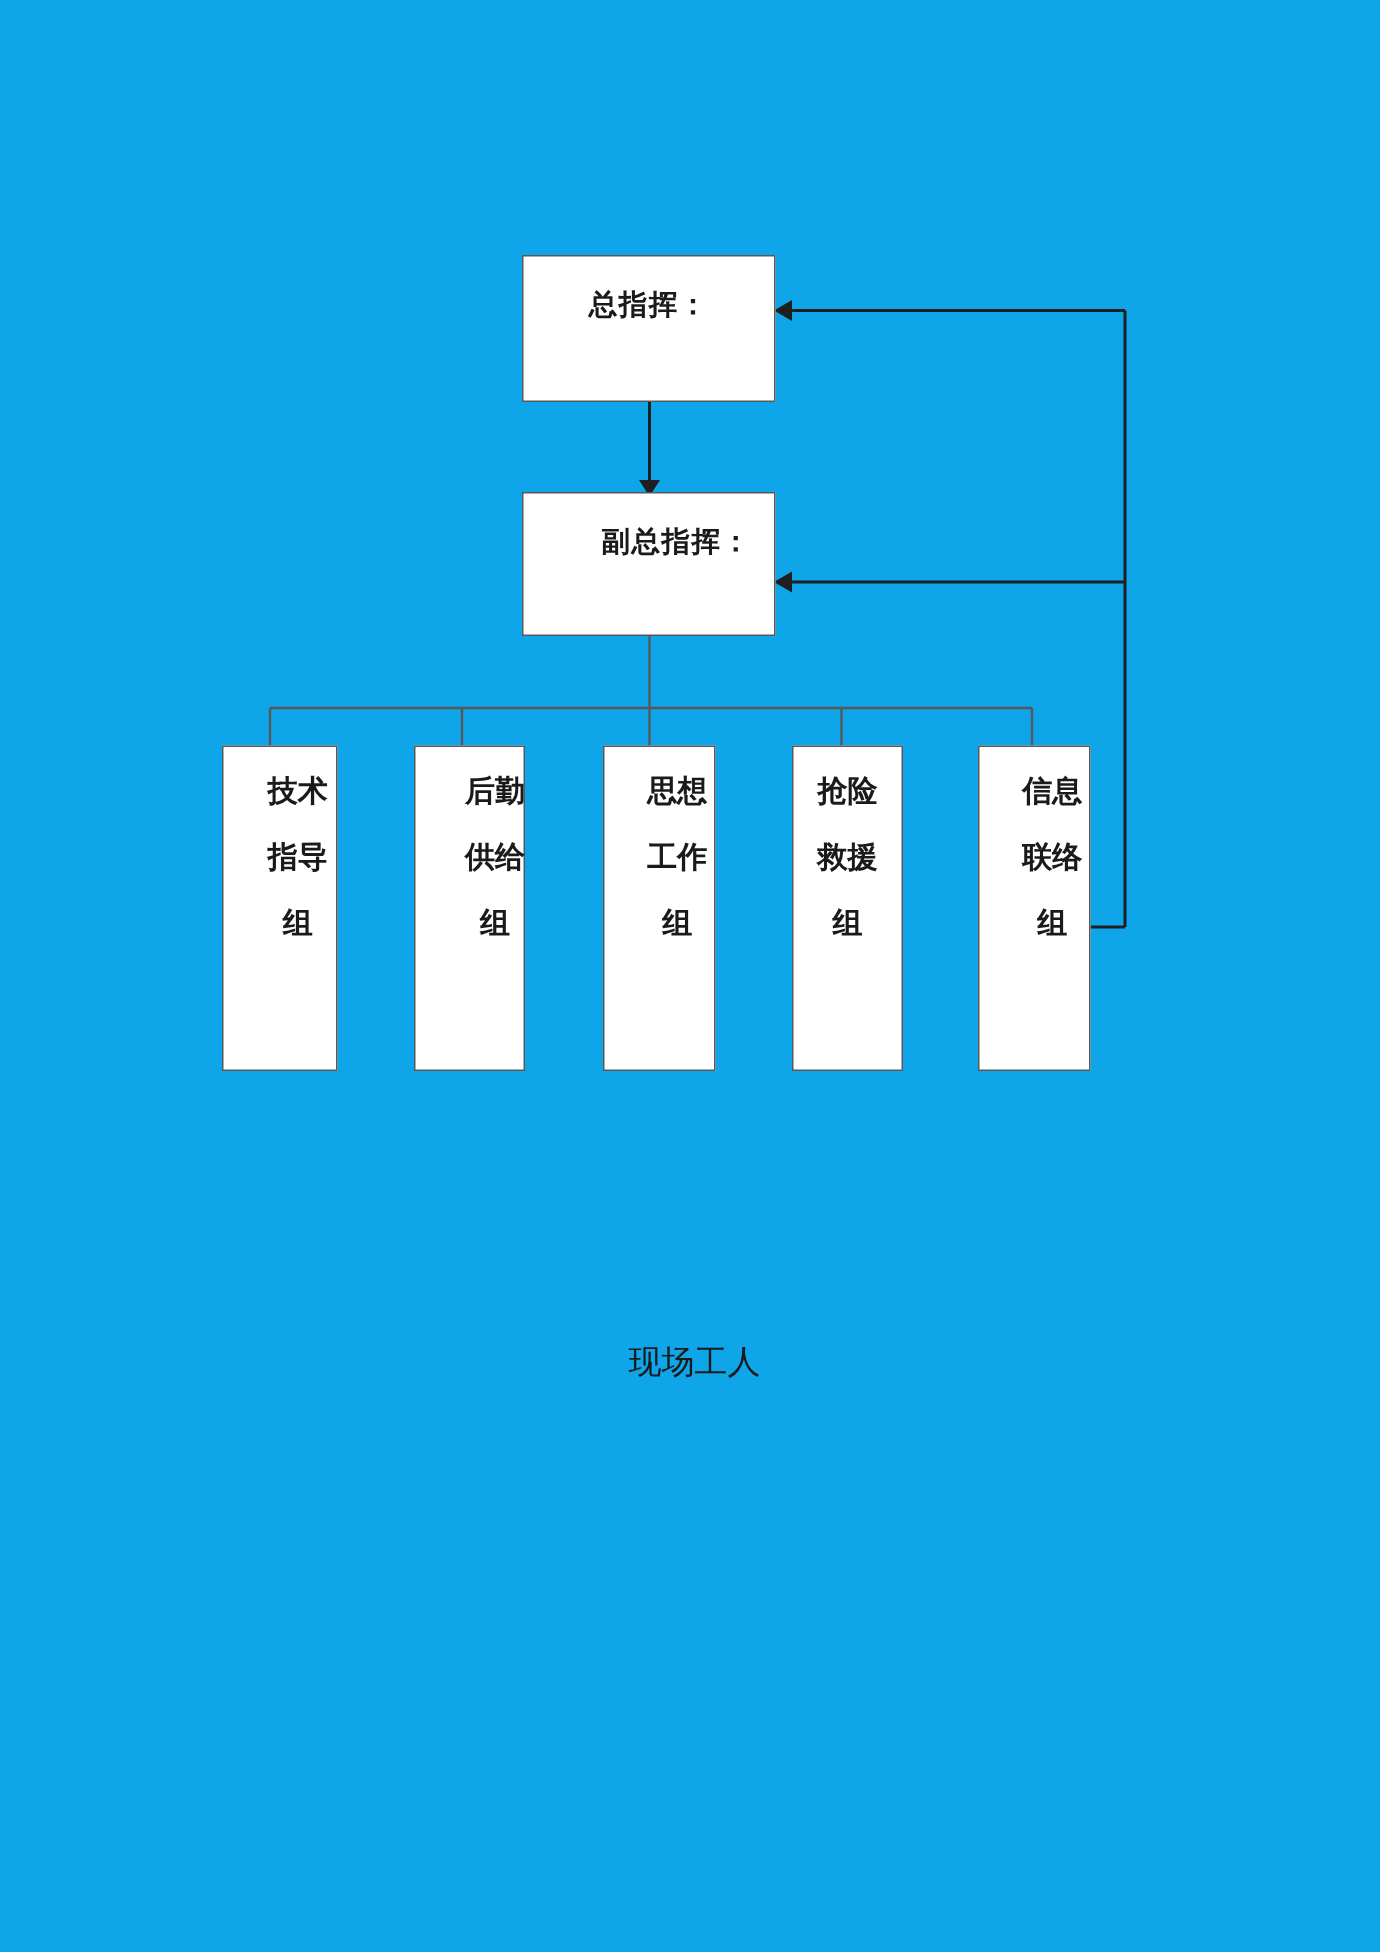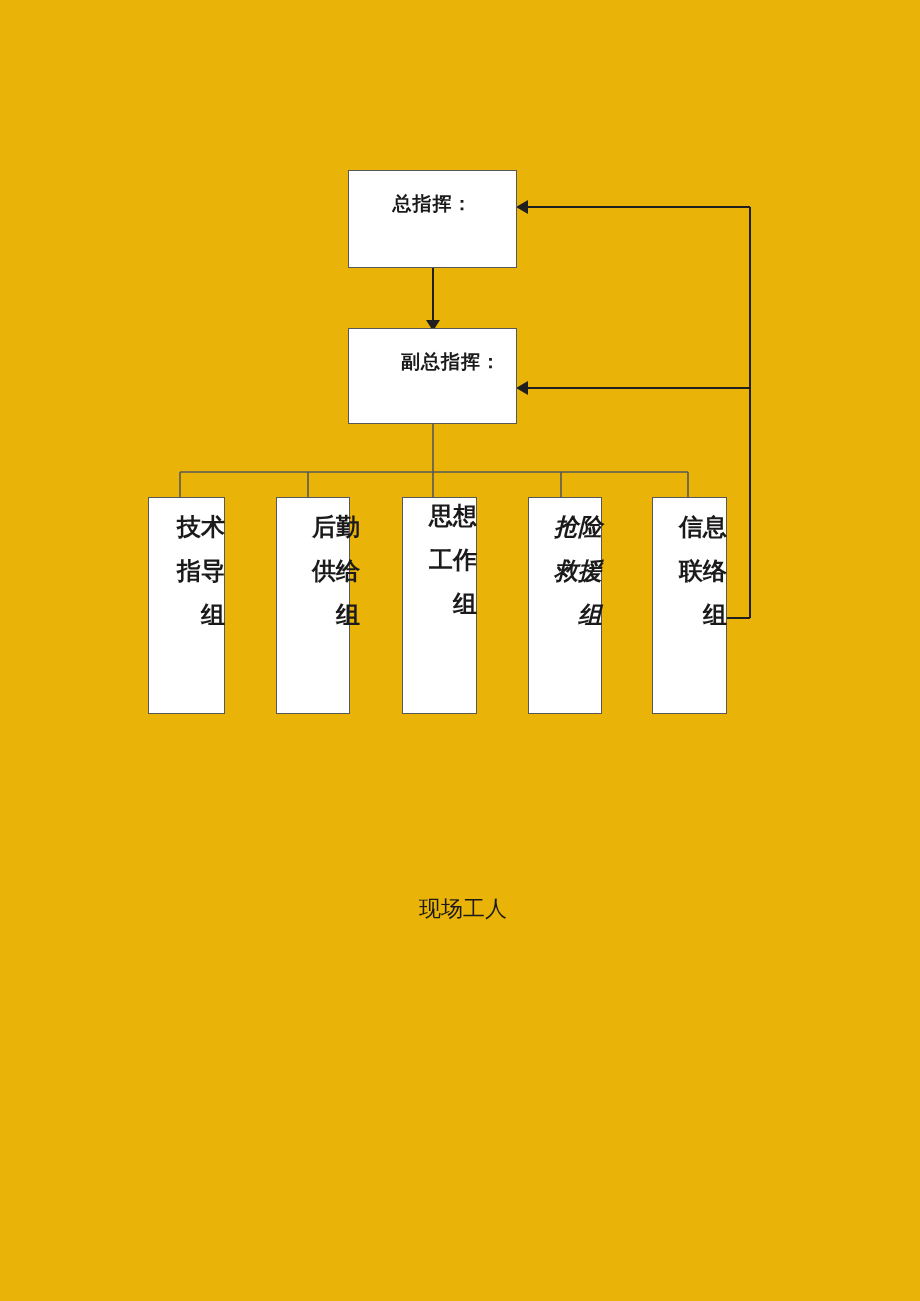--- a/index.html
+++ b/index.html
@@ -8,21 +8,21 @@
     background: #ffffff;
   }
   body {
     font-family: "DejaVu Sans", "Liberation Sans", sans-serif;
     color: #1a1a1a;
   }
   #page {
     position: relative;
     width: 920px;
     height: 1301px;
-    background: #eab308;
+    background: #0ea5e9;
     overflow: hidden;
   }
   #chart-svg {
     position: absolute;
     left: 0;
     top: 0;
     width: 920px;
     height: 1301px;
   }
   .node-box {
@@ -39,24 +39,24 @@
     justify-content: center;
     font-weight: bold;
     letter-spacing: 1px;
     white-space: nowrap;
   }
   .cmd-label {
     font-size: 19px;
     line-height: 19px;
   }
   .group-label {
-    font-size: 24px;
+    font-size: 20px;
     line-height: 44px;
     font-weight: bold;
-    text-align: right;
+    text-align: center;
     letter-spacing: 0px;
     width: 100%;
     padding-left: 24px;
   }
   .group-label span {
     display: block;
   }
   .footer-note {
     position: absolute;
     font-size: 22px;
@@ -123,30 +123,30 @@
   <div class="node-box" style="left:276px; top:497px; width:74px; height:217px;"></div>
   <div class="node-label-top" style="left:276px; top:505px; width:84px;">
     <div class="group-label">
       <span>后勤</span>
       <span>供给</span>
       <span>组</span>
     </div>
   </div>
 
   <div class="node-box" style="left:402px; top:497px; width:75px; height:217px;"></div>
-  <div class="node-label-top" style="left:402px; top:494px; width:75px;">
+  <div class="node-label-top" style="left:402px; top:505px; width:75px;">
     <div class="group-label">
       <span>思想</span>
       <span>工作</span>
       <span>组</span>
     </div>
   </div>
 
   <div class="node-box" style="left:528px; top:497px; width:74px; height:217px;"></div>
-  <div class="node-label-top" style="left:528px; top:505px; width:74px;font-style:italic;">
+  <div class="node-label-top" style="left:516px; top:505px; width:74px;">
     <div class="group-label">
       <span>抢险</span>
       <span>救援</span>
       <span>组</span>
     </div>
   </div>
 
   <div class="node-box" style="left:652px; top:497px; width:75px; height:217px;"></div>
   <div class="node-label-top" style="left:652px; top:505px; width:75px;">
     <div class="group-label">

